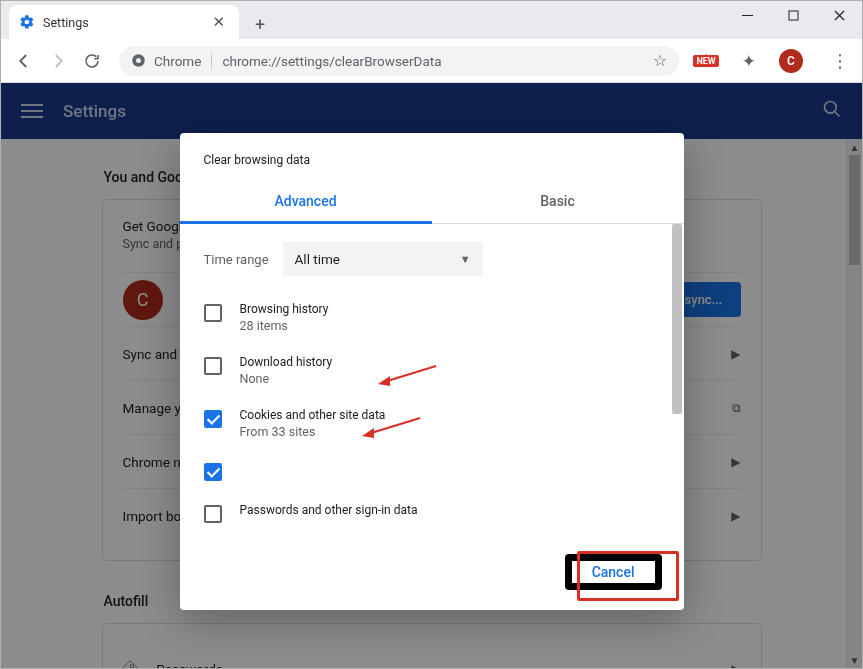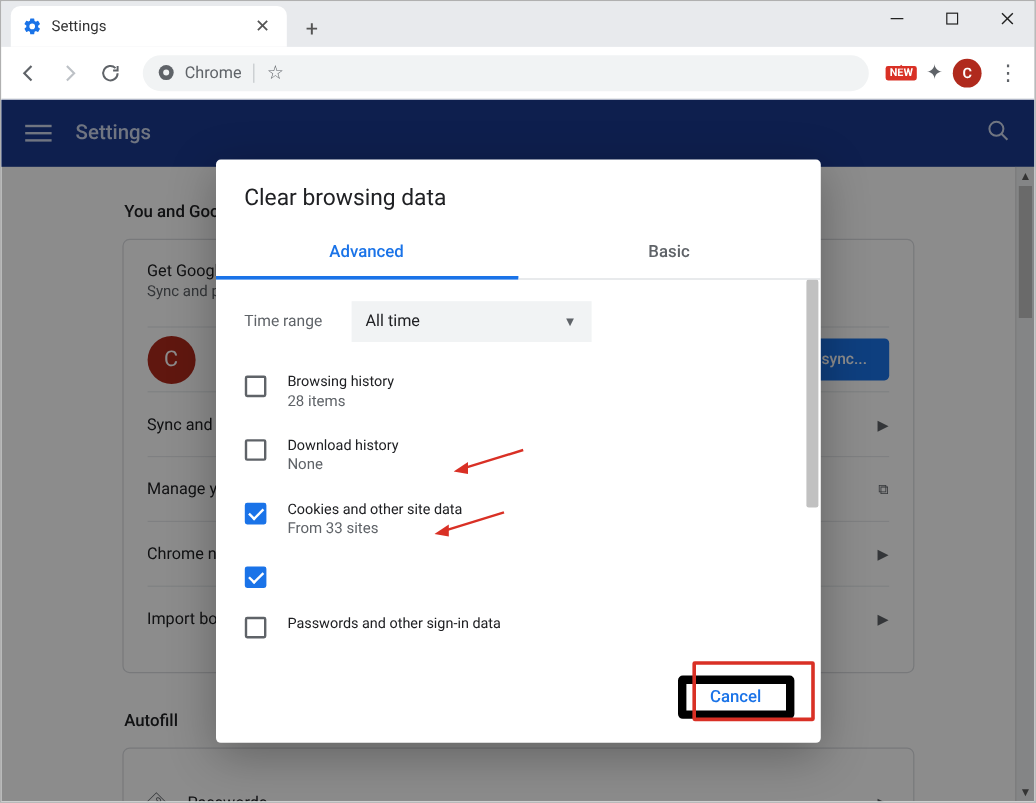--- a/index.html
+++ b/index.html
@@ -18,21 +18,21 @@
   
   
   .toolbar { height: 44px; background: #fff; display:flex; align-items:center; padding: 0 8px; border-bottom:1px solid #dadce0; gap:4px; }
   .nav-btn { width: 30px; height:30px; display:flex; align-items:center; justify-content:center; color:#5f6368; border-radius:50%; }
   .nav-btn.dis { color:#bdc1c6; }
   .omnibox { flex:1; height:30px; background:#f1f3f4; border-radius:15px; display:flex; align-items:center; padding:0 12px; gap:10px; margin: 0 4px 0 8px; }
   .origin-chip { color:#5f6368; font-size:13.5px; display:flex; align-items:center; gap:8px; }
   .origin-chip .chrome-label { border-right:1px solid #c4c7cb; padding-right:10px; }
   .url { color:#5f6368; font-size:13.5px; flex:1; }
   .star { color:#5f6368; }
-  .ext-area { display:flex; align-items:center; gap:8px; padding-left:6px; }
+  .ext-area { display:flex; align-items:center; gap:23px; padding-left:6px; }
   .new-badge { background:#d93025; color:#fff; font-size:9px; font-weight:700; padding:1px 3px; border-radius:2px; position:relative; }
   .new-badge::before { content:""; position:absolute; top:-4px; left:50%; transform:translateX(-50%); border:3px solid transparent; border-bottom-color:#d93025; }
   .avatar { width:24px; height:24px; border-radius:50%; background:#b02a1d; color:#fff; display:flex; align-items:center; justify-content:center; font-size:12px; font-weight:600; }
   .menu-dots { width:28px; display:flex; align-items:center; justify-content:center; color:#5f6368; font-size:18px; }
   
   
   .content-wrap { position:relative; height: calc(669px - 38px - 44px - 2px); overflow:hidden; }
   .settings-page { position:absolute; inset:0; background:#fff; }
   .app-header { height:56px; background:#1a3a8e; color:#fff; display:flex; align-items:center; padding:0 20px; gap:20px; }
   .hamburger { width:22px; display:flex; flex-direction:column; gap:4px; }
@@ -47,27 +47,27 @@
   .card-row { display:flex; align-items:center; min-height:54px; border-top:1px solid #e8eaed; font-size:13.5px; color:#202124; }
   .card-row:first-child { border-top:none; }
   .card-row .chev { margin-left:auto; color:#5f6368; font-size:12px; }
   .sync-btn { background:#1a73e8; color:#fff; border:none; padding:10px 18px; border-radius:4px; font-size:13px; font-weight:500; }
   .avatar-lg { width:40px; height:40px; border-radius:50%; background:#b02a1d; color:#fff; display:flex; align-items:center; justify-content:center; font-size:18px; margin-right:16px; }
   .key-icon { transform: rotate(45deg); display:inline-block; }
   
   
   .overlay { position:absolute; inset:0; background:rgba(0,0,0,0.45); display:flex; align-items:flex-start; justify-content:center; padding-top: 50px; }
   .dialog { width:504px; background:#fff; border-radius:4px; box-shadow:0 10px 40px rgba(0,0,0,.3); position:relative; overflow:hidden; }
-  .dlg-title { font-size:19px; color:#202124; padding:20px 24px 16px; }
+  .dlg-title { font-size:12px; color:#202124; padding:20px 24px 16px; }
   .dlg-tabs { display:flex; }
   .dlg-tab { flex:1; text-align:center; padding:10px 0 12px; font-size:14px; color:#5f6368; font-weight:500; }
   .dlg-tab.active { color:#1a73e8; border-bottom:3px solid #1a73e8; }
   .dlg-tab:not(.active) { border-bottom:1px solid #dadce0; }
   .dlg-body { padding: 18px 24px 0; height:314px; position:relative; overflow:hidden; }
-  .range-row { display:flex; align-items:center; gap:24px; margin-bottom:18px; }
+  .range-row { display:flex; align-items:center; gap:14px; margin-bottom:18px; }
   .range-label { font-size:13px; color:#5f6368; }
   .range-select { flex: 0 0 200px; height:34px; background:#f1f3f4; display:flex; align-items:center; justify-content:space-between; padding:0 12px; font-size:13.5px; color:#202124; }
   .opt { display:flex; gap:18px; padding: 8px 0 14px; align-items:flex-start; }
   .cb { width:18px; height:18px; border:2px solid #5f6368; border-radius:2px; margin-top:2px; flex-shrink:0; position:relative; }
   .cb.checked { background:#1a73e8; border-color:#1a73e8; }
   .cb.checked::after { content:""; position:absolute; left:4px; top:0px; width:5px; height:10px; border:solid #fff; border-width:0 2px 2px 0; transform:rotate(45deg); }
   .opt-text .lab { font-size:12px; color:#202124; }
   .opt-text .sub { font-size:12.5px; color:#5f6368; margin-top:2px; }
   .dlg-scroll { position:absolute; right:0; top:0; bottom:0; width:14px; }
   .dlg-scroll .thumb { position:absolute; top:0; right:2px; width:10px; height:190px; background:#c1c1c1; border-radius:2px; }
@@ -134,20 +134,21 @@
       </svg>
     </div>
   <div class="omnibox">
     <div class="origin-chip">
       <svg width="15" height="15" viewBox="0 0 24 24">
           <circle cx="12" cy="12" r="10" fill="#5f6368"></circle>
           <circle cx="12" cy="12" r="4" fill="#f1f3f4"></circle>
         </svg>
       <span class="chrome-label">Chrome</span>
     </div>
+    <span class="url">chrome://settings/clearBrowserData</span>
     <span class="star">☆</span>
   </div>
   <div class="ext-area">
     <div class="new-badge">NEW</div>
     <span style="color:#5f6368;font-size:17px;">✦</span>
     <div class="avatar">
         <span>C</span>
       </div>
     <div class="menu-dots">⋮</div>
   </div>

